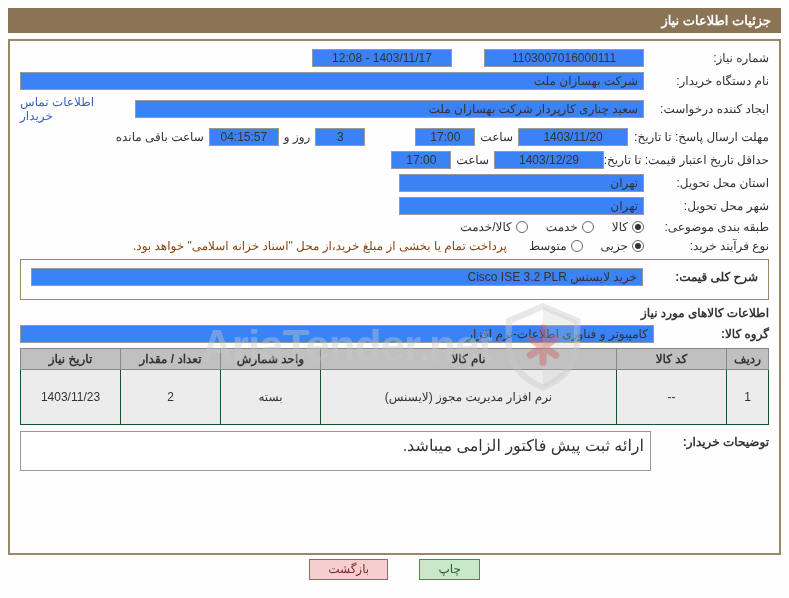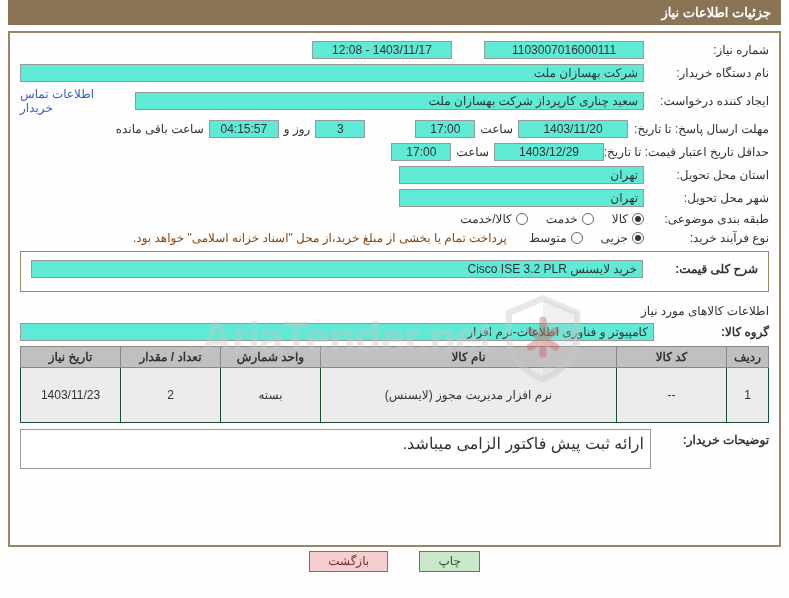--- a/index.html
+++ b/index.html
@@ -1,30 +1,30 @@
 <!DOCTYPE html>
 <html dir="rtl" lang="fa"><head>
 <meta charset="utf-8">
 <style>
 * { box-sizing: border-box; margin: 0; padding: 0; }
 body { font-family: Tahoma, Arial, sans-serif; font-size: 12px; background: #fefefe; color: #333; direction: rtl; }
 .page { width: 789px; height: 598px; position: relative; background: #fefefe; }
-.header { background: #8b7355; color: #fff; padding: 5px 10px; font-weight: bold; font-size: 13px; margin: 0 8px 0 8px; }
+.header { background: #8b7355; color: #fff; padding: 5px 10px; font-weight: bold; font-size: 13px; margin: 8px 8px 0 8px; }
 .outer-frame { border: 2px solid #998866; margin: 6px 8px 2px 8px; padding: 8px 10px 4px 10px; position: relative; height: 516px; }
 .row { display: flex; align-items: center; margin-bottom: 5px; gap: 5px; }
 .lbl { color: #333; font-size: 12px; white-space: nowrap; }
-.val { border: 1px solid #999; background: #5eead4; padding: 1px 5px; font-size: 12px; min-height: 18px; display: inline-flex; align-items: center; }
+.val { border: 1px solid #999; background: #3b82f6; padding: 1px 5px; font-size: 12px; min-height: 18px; display: inline-flex; align-items: center; }
 .link { color: #3a5fbf; cursor: pointer; }
 .radio-group { display: flex; gap: 18px; align-items: center; }
 .radio-item { display: flex; align-items: center; gap: 4px; }
 .radio-dot { width: 12px; height: 12px; border: 1px solid #666; border-radius: 50%; display: inline-flex; align-items: center; justify-content: center; background: #fff; }
 .radio-dot.sel::after { content: ""; width: 6px; height: 6px; background: #333; border-radius: 50%; }
 .note { color: #8b4513; font-size: 12px; }
 .inner-frame { border: 1px solid #998866; margin-top: 6px; padding: 8px 10px; }
-.section-lbl { font-weight: normal; margin: 12px 0 5px 0; }
+.section-lbl { font-weight: bold; margin: 6px 0 5px 0; }
 table.items { width: 100%; border-collapse: collapse; font-size: 12px; margin-top: 2px; }
 table.items th { background: #c0c0c0; border: 1px solid #888; padding: 3px 4px; font-weight: bold; }
 table.items td { background: #ececec; border: 1px solid #14532d; padding: 20px 4px; text-align: center; }
 .desc-row { display: flex; margin-top: 6px; gap: 8px; }
 .notes-box { border: 1px solid #999; background: #fff; padding: 4px 6px; font-size: 16px; flex: 1; height: 40px; }
 .btn-row { text-align: center; margin-top: 4px; }
 .btn { display: inline-block; border: 1px solid; padding: 2px 18px; font-size: 12px; margin: 0 14px; font-family: Tahoma; cursor: pointer; }
 .btn-print { background: #c9e8c9; border-color: #4a8a4a; color: #2a5a2a; }
 .btn-back { background: #f5cfcf; border-color: #b05a5a; color: #7a2a2a; }
 .watermark { position: absolute; left: 0; right: 0; top: 260px; display:flex; justify-content:center; align-items:center; pointer-events:none; }

